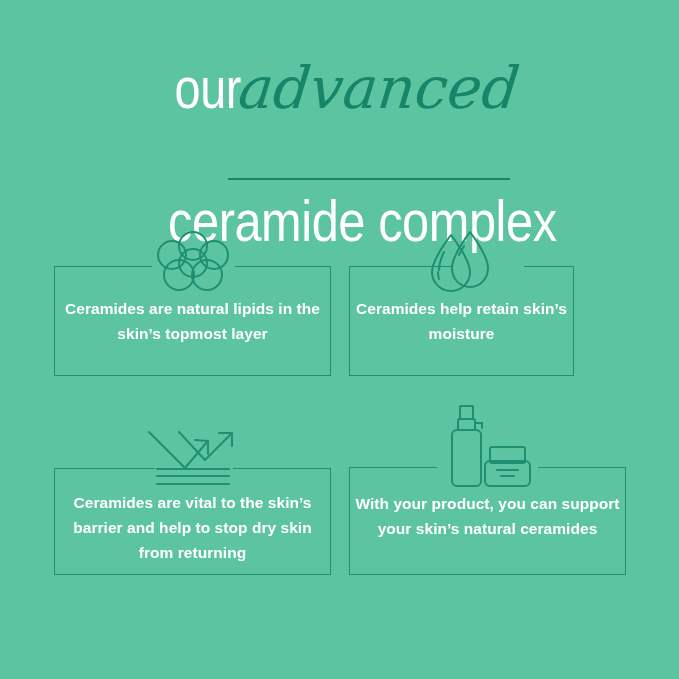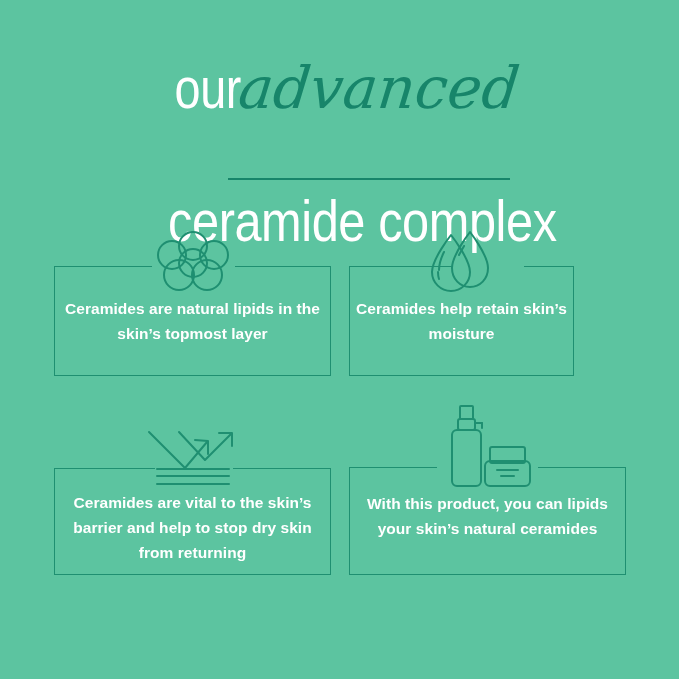--- a/index.html
+++ b/index.html
@@ -227,16 +227,16 @@
         <rect x="20" y="16" width="17" height="11" rx="2"></rect>
         <path d="M37 20 H44"></path>
         <path d="M44 20 V25"></path>
         <rect x="14" y="27" width="29" height="56" rx="5"></rect>
         <rect x="52" y="44" width="35" height="16" rx="2"></rect>
         <rect x="47" y="58" width="45" height="25" rx="5"></rect>
         <line x1="59" y1="67" x2="80" y2="67"></line>
         <line x1="63" y1="73" x2="76" y2="73"></line>
       </svg>
     </div>
-    <div class="card-text">With this product, you can lipids your skin’s natural ceramides</div>
+    <div class="card-text">With your product, you can support your skin’s natural ceramides</div>
   </div>
 
 </div>
 
 </body></html>

